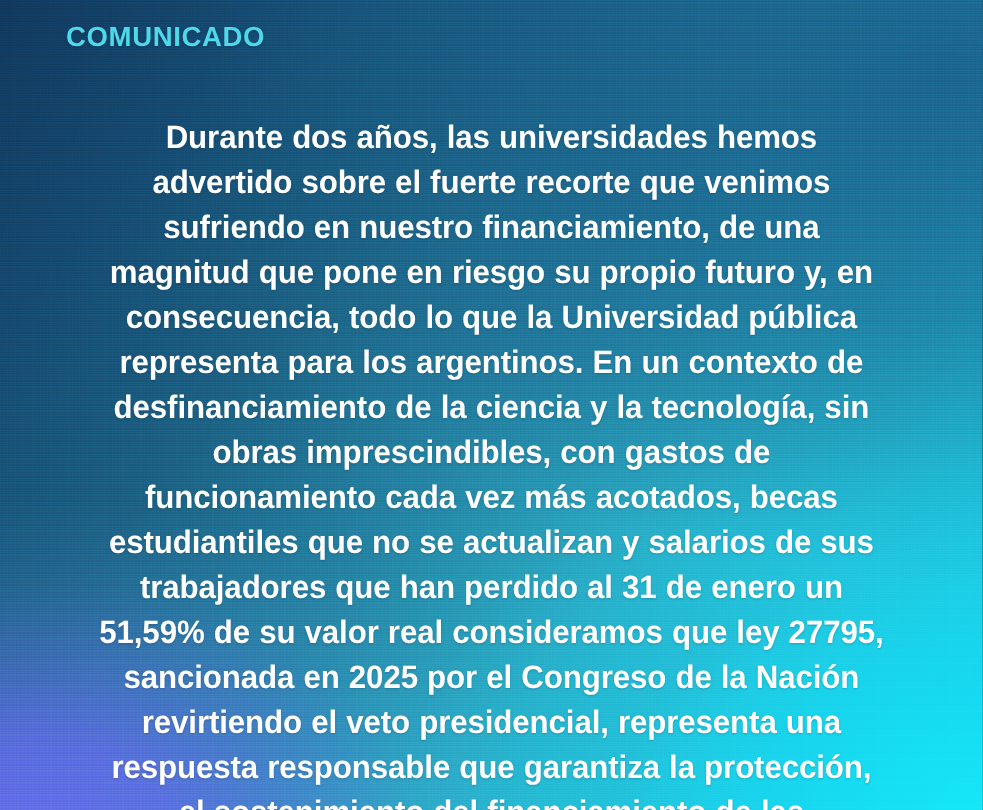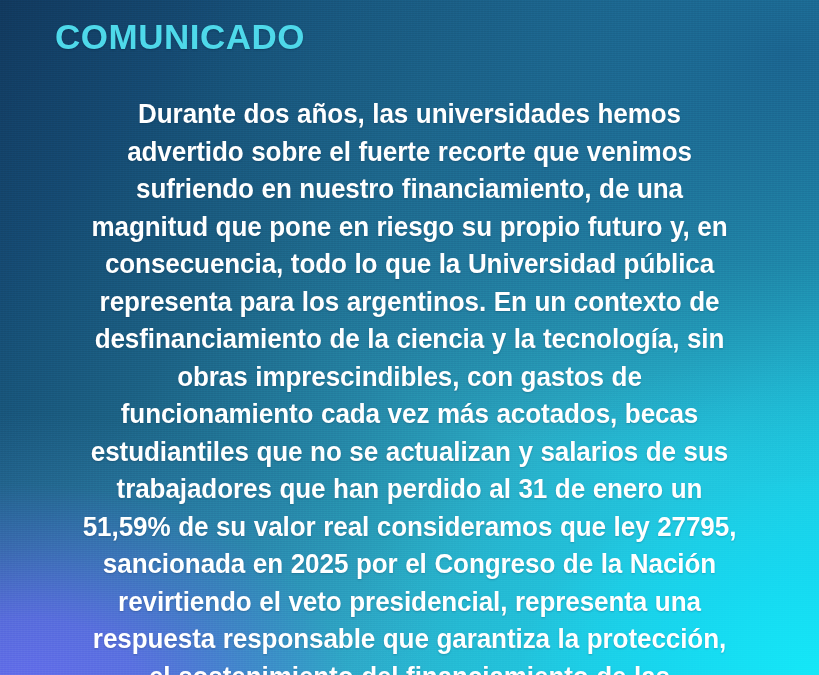--- a/index.html
+++ b/index.html
@@ -66,21 +66,21 @@
   #content {
     position: relative;
     z-index: 2;
     height: 100%;
   }
 
   .headline {
     position: absolute;
     left: 55px;
     top: 19px;
-    font-size: 35px;
+    font-size: 23px;
     font-weight: 700;
     letter-spacing: 0.5px;
     line-height: 1;
     color: #4ed9ea;
     white-space: nowrap;
     text-shadow: 0 1px 2px rgba(0,20,40,0.25);
   }
 
   .body-block {
     position: absolute;

